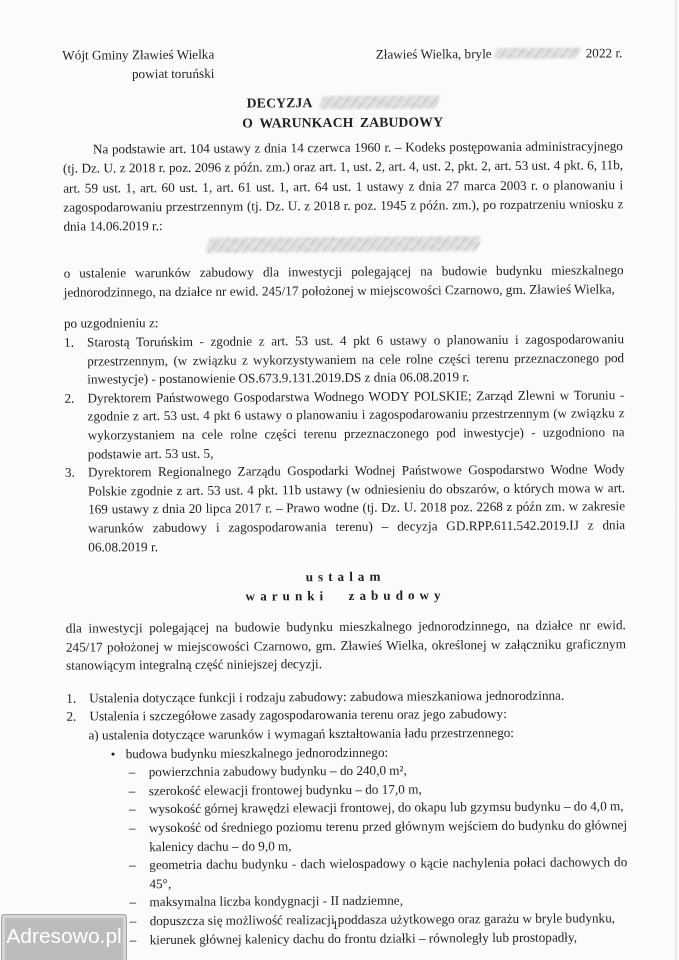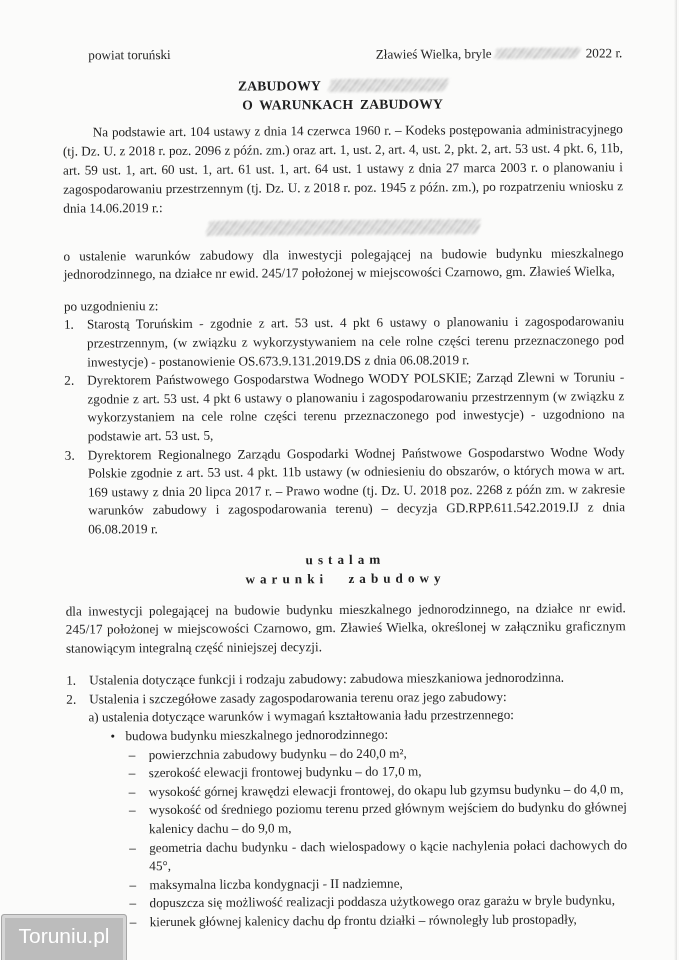--- a/index.html
+++ b/index.html
@@ -17,21 +17,21 @@
   }
   .page-content {
     position:absolute; top:0; left:0; width:679px; height:960px;
     padding:45px 57px 0 62px;
     transform:rotate(-0.35deg);
     transform-origin:50% 0;
     font-size:13.2px;
     line-height:18.6px;
   }
   .doc-header { display:flex; justify-content:space-between; align-items:flex-start; }
-  .issuer .l2 { padding-left:26px; }
+  .issuer .l2 { padding-left:26px;text-align:right; }
   .place-date { white-space:nowrap; padding-top:1px; }
 
   .redact {
     display:inline-block; vertical-align:baseline;
     background:repeating-linear-gradient(115deg,
       rgba(110,110,110,.55) 0 1.5px,
       rgba(190,190,190,.25) 1.5px 4px,
       rgba(140,140,140,.45) 4px 5.5px,
       rgba(215,215,215,.2) 5.5px 8px);
     filter:blur(1.1px);
@@ -80,27 +80,28 @@
     padding-top:9px;
   }
 </style>
 </head>
 <body>
 
 <div class="page-content">
 
   <div class="doc-header">
     <div class="issuer">
+      <div>Wójt Gminy Zławieś Wielka</div>
       <div class="l2">powiat toruński</div>
     </div>
     <div class="place-date"><span>Zławieś Wielka, bryle</span><span class="redact date-r"></span><span>2022  r.</span></div>
   </div>
 
   <div class="doc-title">
-    <div><span>ZABUDOWY</span><span class="redact title-r"></span></div>
+    <div><span>DECYZJA</span><span class="redact title-r"></span></div>
     <div class="t2">O  WARUNKACH ZABUDOWY</div>
   </div>
 
   <p class="justified legal-basis">Na podstawie art. 104 ustawy z dnia 14 czerwca 1960 r. – Kodeks postępowania administracyjnego (tj. Dz. U. z 2018 r. poz. 2096 z późn. zm.) oraz art. 1, ust. 2, art. 4, ust. 2, pkt. 2, art. 53 ust. 4 pkt. 6, 11b, art. 59 ust. 1, art. 60 ust. 1, art. 61 ust. 1, art. 64 ust. 1 ustawy z dnia 27 marca 2003 r. o planowaniu i zagospodarowaniu przestrzennym (tj. Dz. U. z 2018 r. poz. 1945 z późn. zm.), po rozpatrzeniu wniosku z dnia 14.06.2019 r.:</p>
 
   <div class="redact applicant-r"></div>
 
   <p class="justified subject">o ustalenie warunków zabudowy dla inwestycji polegającej na budowie budynku mieszkalnego jednorodzinnego, na działce nr ewid. 245/17 położonej w miejscowości Czarnowo, gm. Zławieś Wielka,</p>
 
   <div class="agreements-label">po uzgodnieniu z:</div>
@@ -176,16 +177,16 @@
       <span class="mark">–</span>
       <span class="itext">kierunek głównej kalenicy dachu do frontu działki – równoległy lub prostopadły,</span>
     </div>
   </div>
 
 </div>
 
 <div class="page-number">1</div>
 
 <div class="watermark">
-  <span>Toruniu.pl</span>
+  <span>Adresowo.pl</span>
 </div>
 
 <div class="scan-edge"></div>
 
 </body></html>

